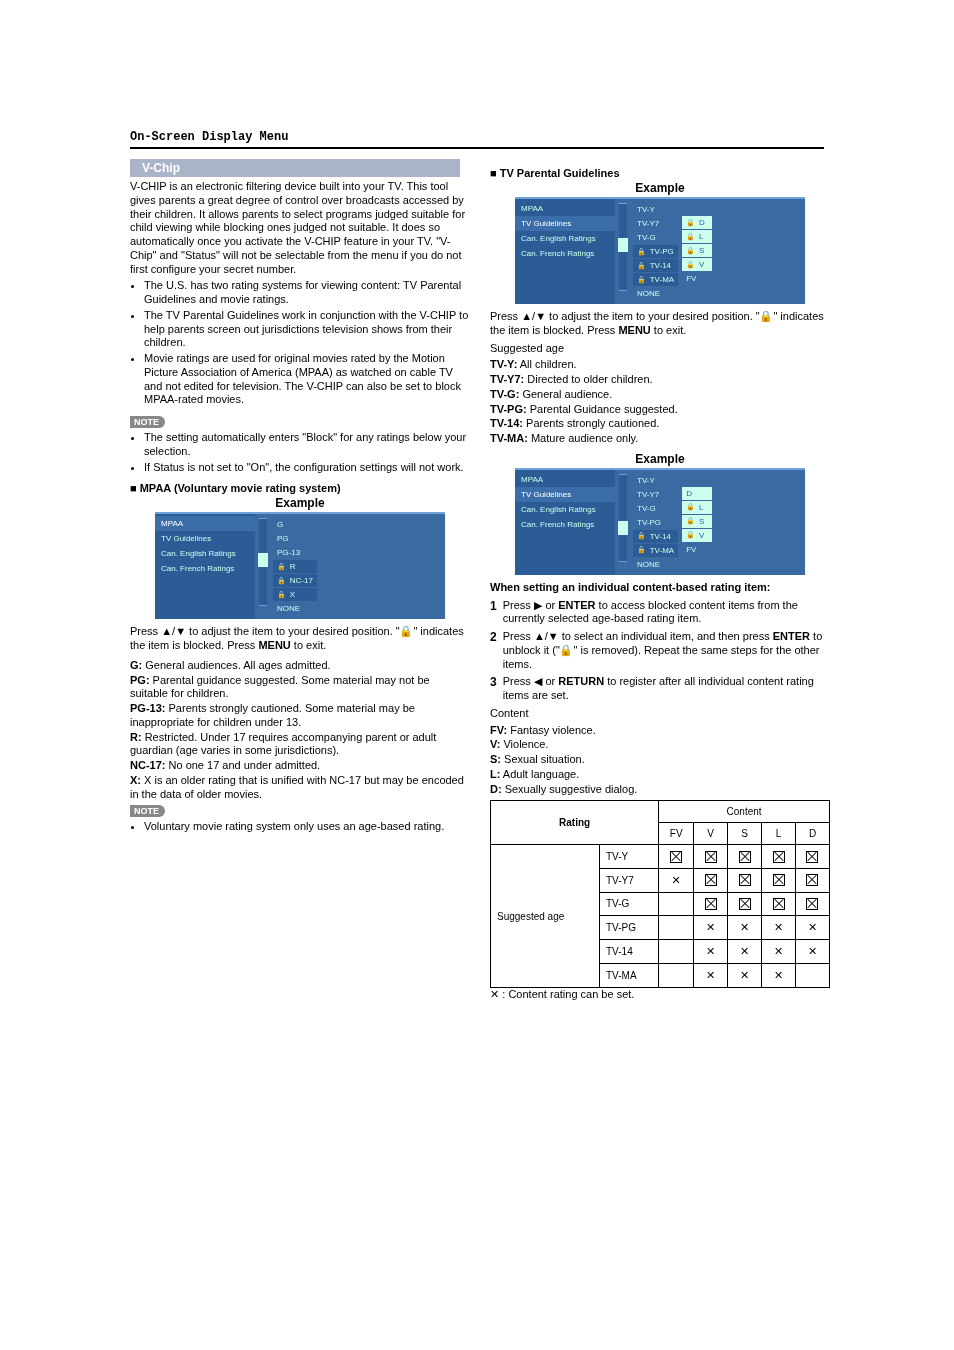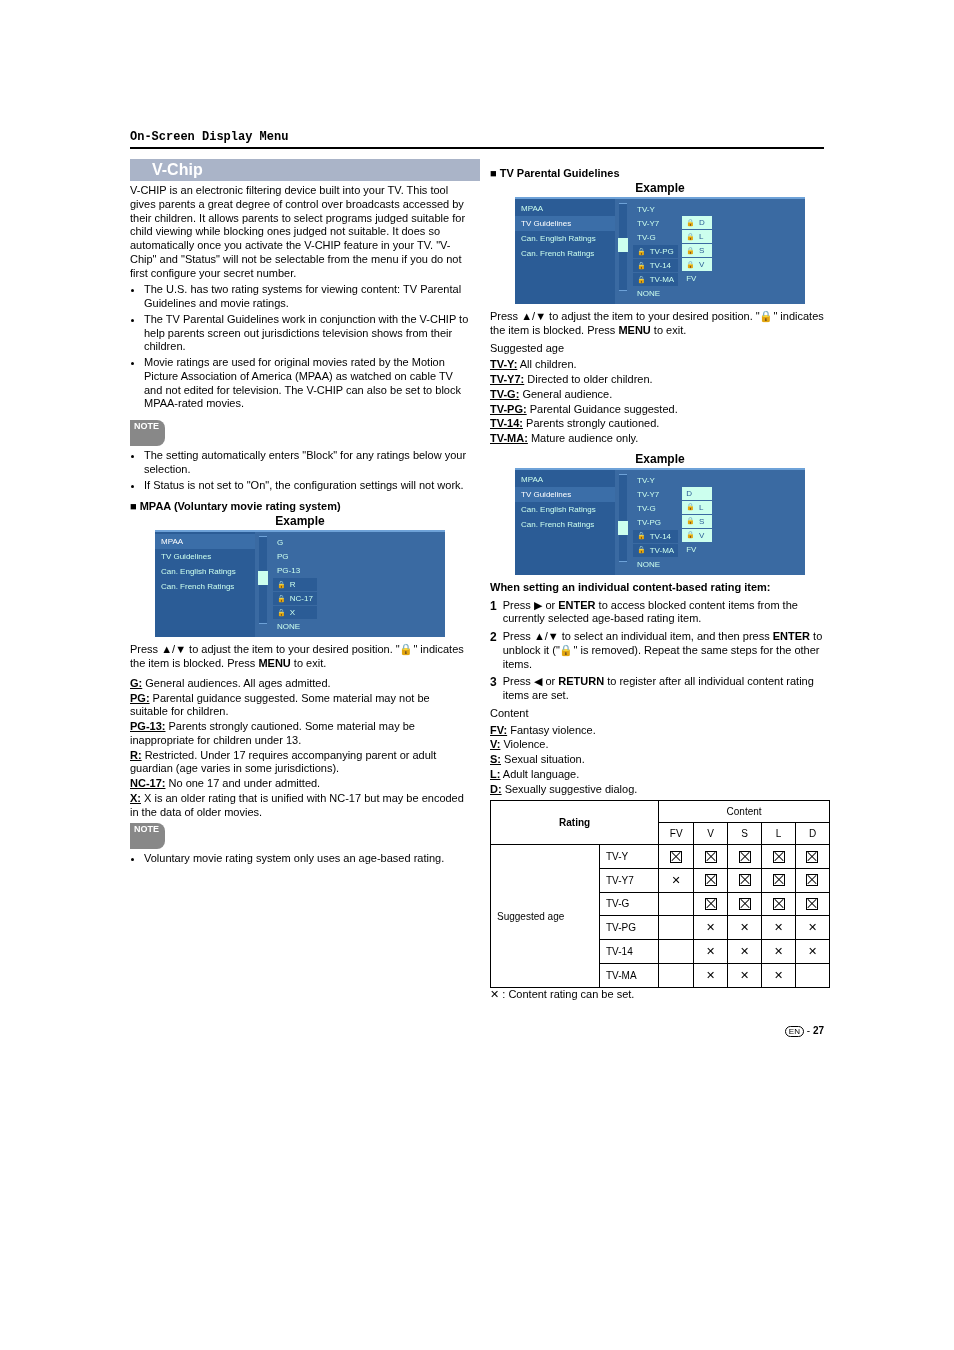--- a/index.html
+++ b/index.html
@@ -28,35 +28,35 @@
   }
   .columns {
     display: grid;
     grid-template-columns: 340px 340px;
     gap: 0 20px;
   }
   .vchip-head {
     background: #aab4c8;
     color: #fff;
     font-weight: bold;
-    padding: 2px 22px;
-    font-size: 16px;
+    padding: 2px 12px;
+    font-size: 12px;
     margin-bottom: 3px;
     width: 90%;
   }
   p { margin: 0 0 3px 0; line-height: 1.25; }
   ul { margin: 0 0 6px 0; padding-left: 14px; }
   li { margin-bottom: 2px; line-height: 1.25; }
   .note-tag {
     display: inline-block;
     background: #888;
     color: #fff;
     font-size: 9px;
     font-weight: bold;
-    padding: 1px 6px 15px 4px;
+    padding: 1px 6px 1px 4px;
     border-radius: 0 8px 8px 0;
     margin: 3px 0;
   }
   .sub-h {
     font-weight: bold;
     font-size: 11px;
     margin: 8px 0 2px 0;
   }
   .sub-h::before {
     content: "■ ";
@@ -138,21 +138,21 @@
     text-align: center;
     display: flex;
     align-items: center;
     gap: 2px;
   }
   .osd-badge.hl {
     background: #cfe;
     color: #2b5c96;
   }
   .desc-line { margin: 1px 0; line-height: 1.25; }
-  .desc-line b { font-weight: bold; text-decoration: underline; }
+  .desc-line b { font-weight: bold; }
   .steps { margin: 4px 0; }
   .step {
     display: flex;
     gap: 6px;
     margin-bottom: 4px;
     line-height: 1.25;
   }
   .step-num { font-weight: bold; font-size: 12px; }
   .tbl {
     border-collapse: collapse;
@@ -486,16 +486,13 @@
               <td><span class="xmark">✕</span></td>
               <td></td>
             </tr>
           </tbody>
       </table>
 
       <p><span class="xmark">✕</span> <span>: Content rating can be set.</span></p>
     </div>
   </div>
 
-  <div class="footer">
-    <span class="en">EN</span> - <b>27</b>
-  </div>
 </div>
 
 </body></html>

